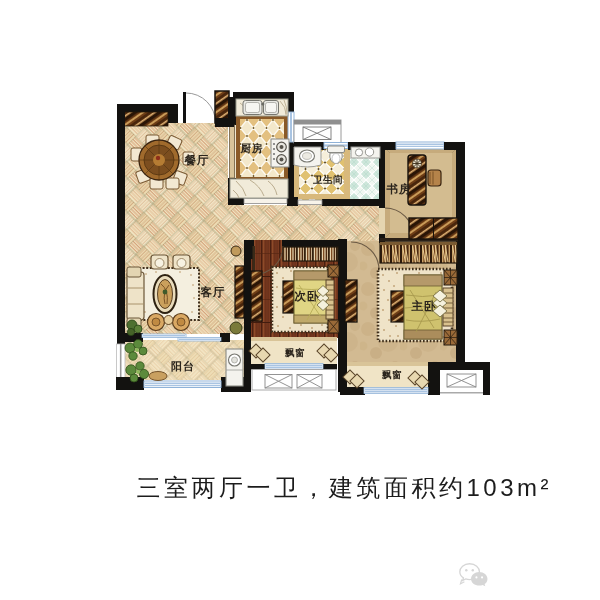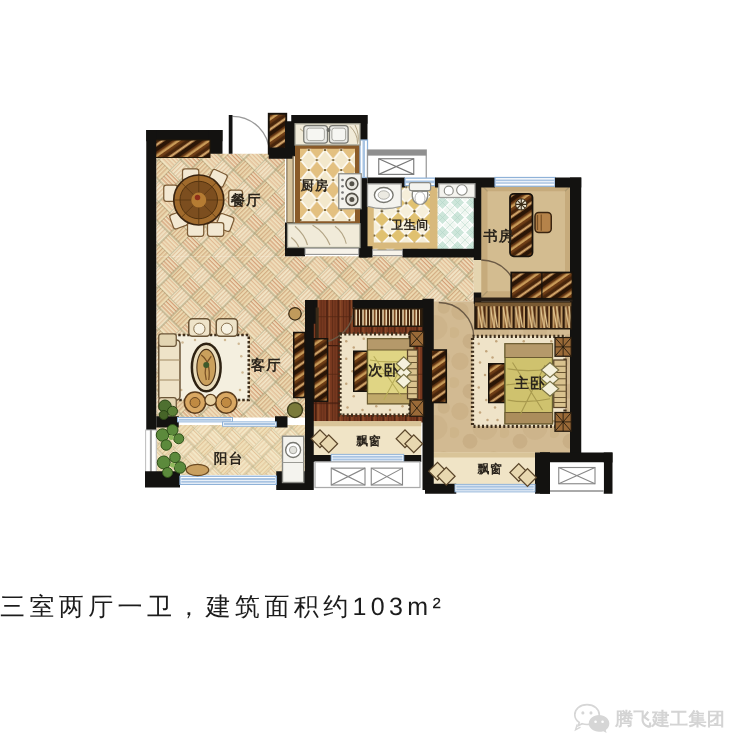--- a/index.html
+++ b/index.html
@@ -1,17 +1,17 @@
 <!DOCTYPE html>
 <html><head>
 <meta charset="utf-8">
 <style>
 html,body{margin:0;padding:0;background:#fff;width:600px;height:600px;overflow:hidden;}
 body{font-family:"Liberation Sans", sans-serif;}
-.cap{position:absolute;left:0;top:472px;width:552px;text-align:left;font-size:20px;color:#1c1c1c;letter-spacing:3.5px;font-weight:400;}
+.cap{position:absolute;left:0;top:472px;width:552px;text-align:right;font-size:24px;color:#1c1c1c;letter-spacing:3.5px;font-weight:400;}
 .logo{position:absolute;left:492px;top:566px;font-size:14.5px;color:#d4d4d4;letter-spacing:0.2px;font-weight:bold;}
 </style>
 </head>
 <body>
 <div style="position:relative;width:600px;height:600px;">
 <svg width="600" height="600" viewBox="0 0 600 600">
 <defs>
 <pattern id="tile" width="24" height="24" patternUnits="userSpaceOnUse" patternTransform="rotate(45 0 0)">
  <rect width="24" height="24" fill="#f0e2bf"></rect>
  <rect x="12" y="0" width="12" height="12" fill="#eddbb2"></rect>
@@ -615,14 +615,13 @@
 
 <svg width="32" height="28" viewBox="0 0 36 32" style="position:absolute;left:458px;top:562px;">
 <path d="M13,2 C6.4,2 1.8,6.2 1.8,11.2 C1.8,14.1 3.4,16.6 5.9,18.2 L5,21.2 L8.5,19.4 C9.8,19.8 11.4,20.1 13,20.1 C19.6,20.1 24.2,16 24.2,11.2 C24.2,6.2 19.6,2 13,2 Z" fill="none" stroke="#d6d6d6" stroke-width="1.5"></path>
 <path d="M4,20 L2.5,25 L7,22.5" fill="none" stroke="#d6d6d6" stroke-width="1.3"></path>
 <circle cx="9.2" cy="9.5" r="1.4" fill="#d6d6d6"></circle>
 <circle cx="16.6" cy="9.5" r="1.4" fill="#d6d6d6"></circle>
 <path d="M24,11.5 C29.2,11.5 33.4,15 33.4,19.3 C33.4,21.7 32.1,23.8 30.1,25.2 L30.9,27.8 L27.9,26.2 C26.7,26.6 25.4,26.8 24,26.8 C18.8,26.8 14.6,23.5 14.6,19.3 C14.6,15 18.8,11.5 24,11.5 Z" fill="#d6d6d6"></path>
 <circle cx="20.8" cy="17.6" r="1.2" fill="#ffffff"></circle>
 <circle cx="27.2" cy="17.6" r="1.2" fill="#ffffff"></circle>
 </svg>
-<div class="logo">腾飞建工集团</div>
 </div>
 
 </body></html>

